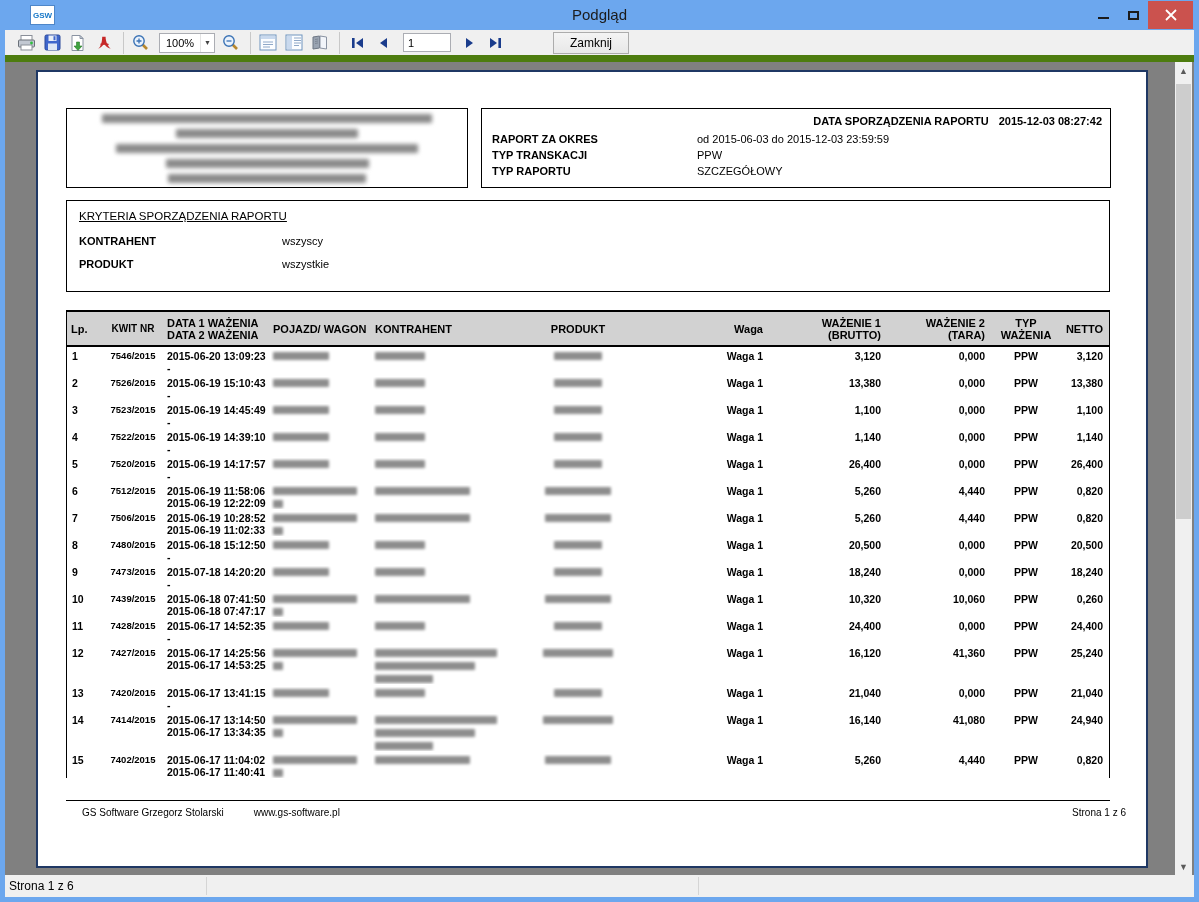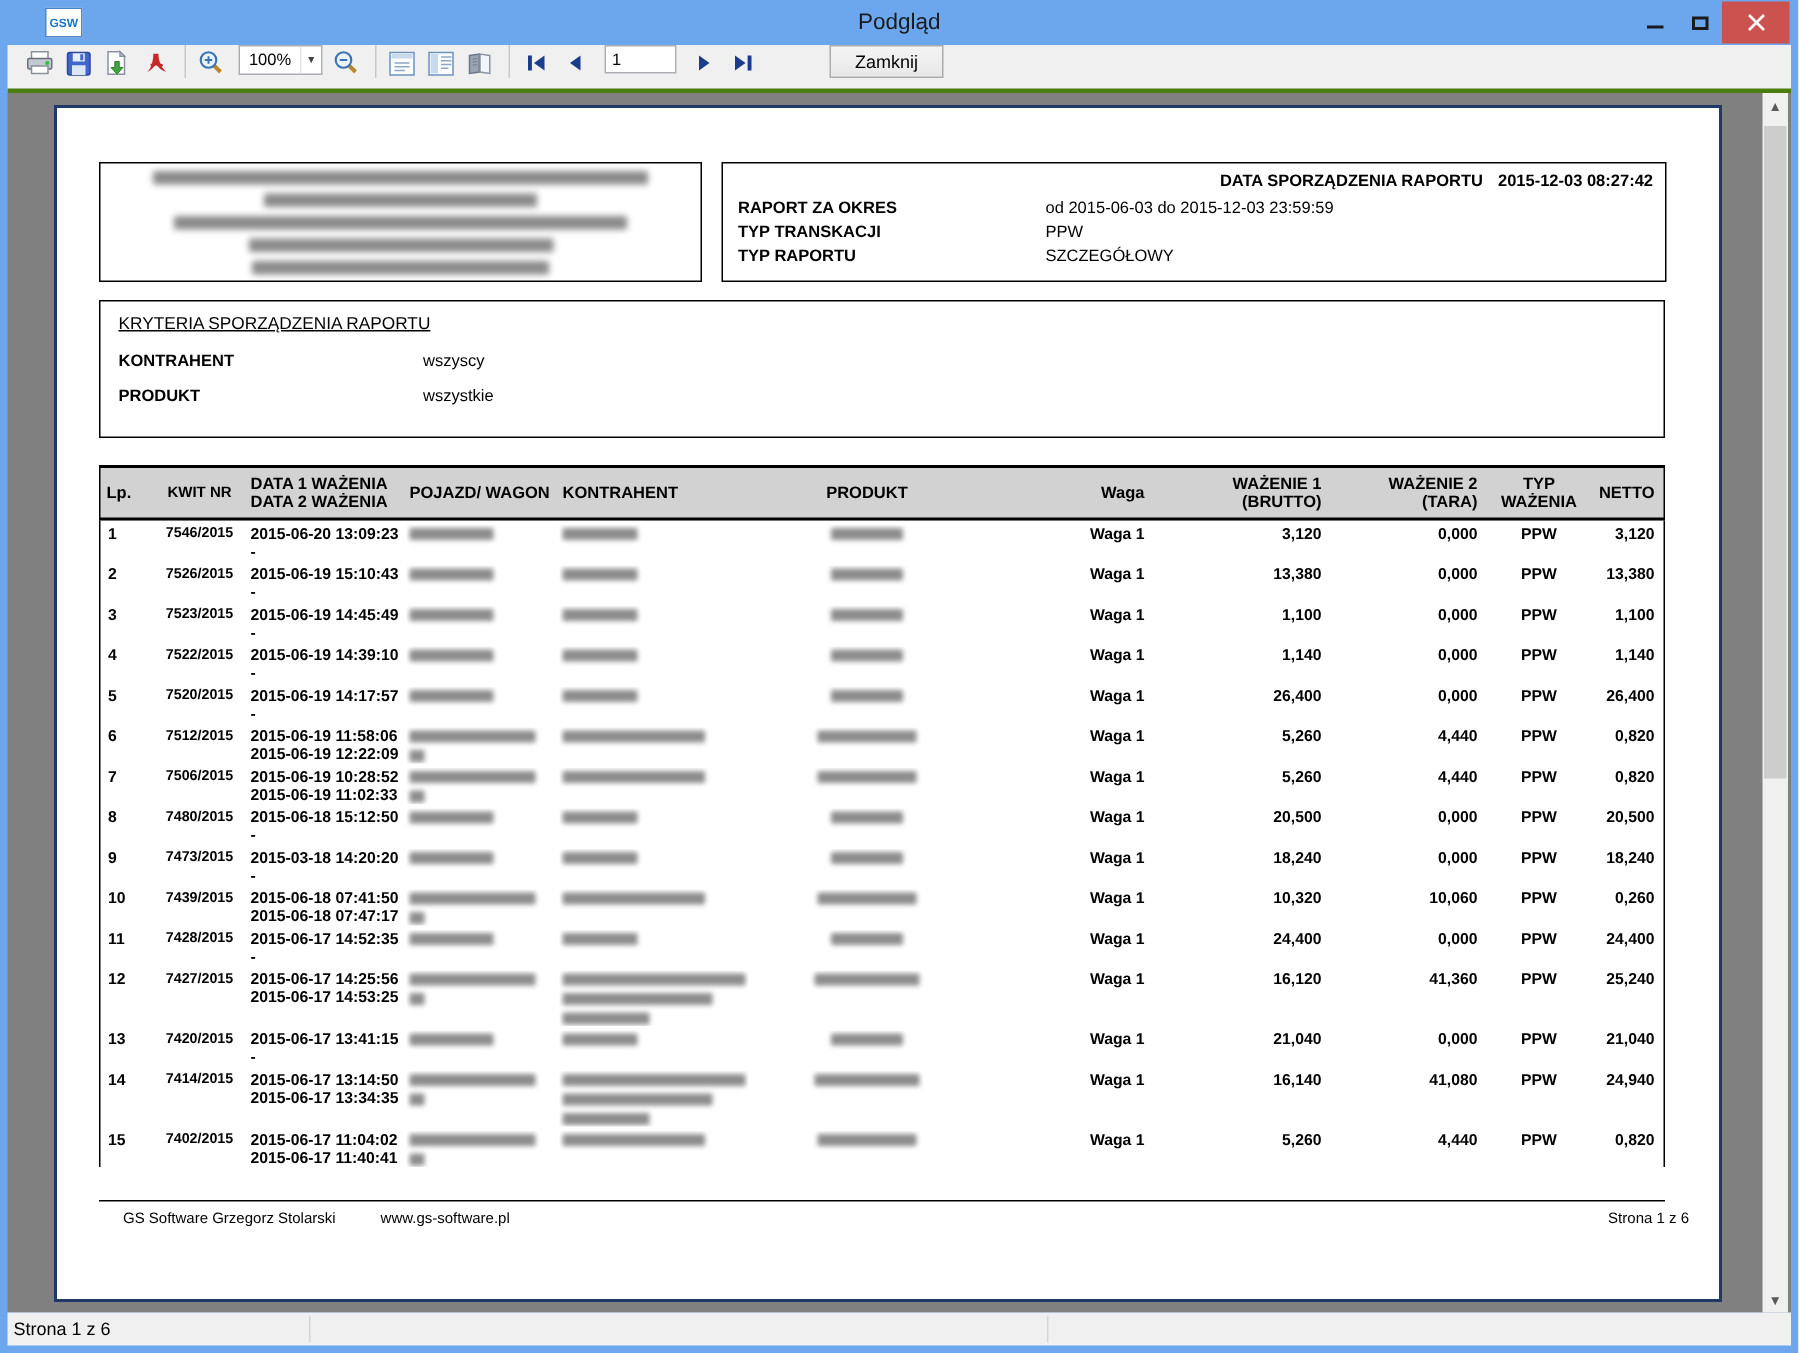--- a/index.html
+++ b/index.html
@@ -14,21 +14,21 @@
   .title { position:absolute; left:0; right:0; top:0; height:30px; line-height:30px;
            text-align:center; font-size:15px; color:#1b1b1b; }
   .winbtns { position:absolute; right:6px; top:0; height:30px; display:flex; align-items:center; }
   .winbtn { width:30px; height:28px; display:flex; align-items:center; justify-content:center; }
   .min-glyph { width:11px; height:2px; background:#1b1b1b; margin-top:6px; }
   .max-glyph { width:11px; height:9px; border:2px solid #1b1b1b; background:transparent; }
   .closebtn { width:45px; height:28px; background:#CB524E; display:flex; align-items:center; justify-content:center; }
 
   
   .toolbar { position:absolute; top:30px; left:5px; right:5px; height:32px; background:#F0F0F0;
-             border-bottom:3px solid #4d7c0f; display:flex; padding-left:9px; }
+             border-bottom:7px solid #4d7c0f; display:flex; align-items:center; padding-left:9px; }
   .tbtn { width:24px; height:24px; display:flex; align-items:center; justify-content:center; margin-right:2px; }
   .tsep { width:1px; height:22px; background:#C8C8C8; margin:0 5px; }
   .zoom-combo { display:flex; align-items:center; height:20px; border:1px solid #ABADB3; background:#fff; margin:0 4px; }
   .zoom-combo .zval { width:40px; text-align:center; font-size:11px; }
   .zoom-combo .zarrow { width:14px; height:18px; display:flex; align-items:center; justify-content:center;
                         font-size:7px; color:#444; border-left:1px solid #E3E3E3; }
   .page-input { width:48px; height:19px; border:1px solid #ABADB3; font-size:11px; padding:0 4px;
                 font-family:"Liberation Sans",sans-serif; margin:0 6px; }
   .close-button { margin-left:44px; height:22px; padding:0 16px; background:linear-gradient(#F4F4F4,#E8E8E8);
                   border:1px solid #ACACAC; font-size:12px; font-family:"Liberation Sans",sans-serif; color:#000; }
@@ -472,21 +472,21 @@
           <div class="c c-waga">Waga 1</div>
           <div class="c c-num">20,500</div>
           <div class="c c-num">0,000</div>
           <div class="c c-typ">PPW</div>
           <div class="c c-netto">20,500</div>
         </div>
             <div class="tgrid trow">
           <div class="c c-lp">9</div>
           <div class="c c-kwit">7473/2015</div>
           <div class="c c-data">
-            <div>2015-03-18 14:20:20</div>
+            <div>2015-07-18 14:20:20</div>
             <div>-</div>
           </div>
           <div class="c c-poj">
                 <div class="bar" style="width: 56px;"></div>
               </div>
           <div class="c c-kon">
                 <div class="bar" style="width: 50px;"></div>
               </div>
           <div class="c c-prod">
                 <div class="bar" style="width: 48px;"></div>

